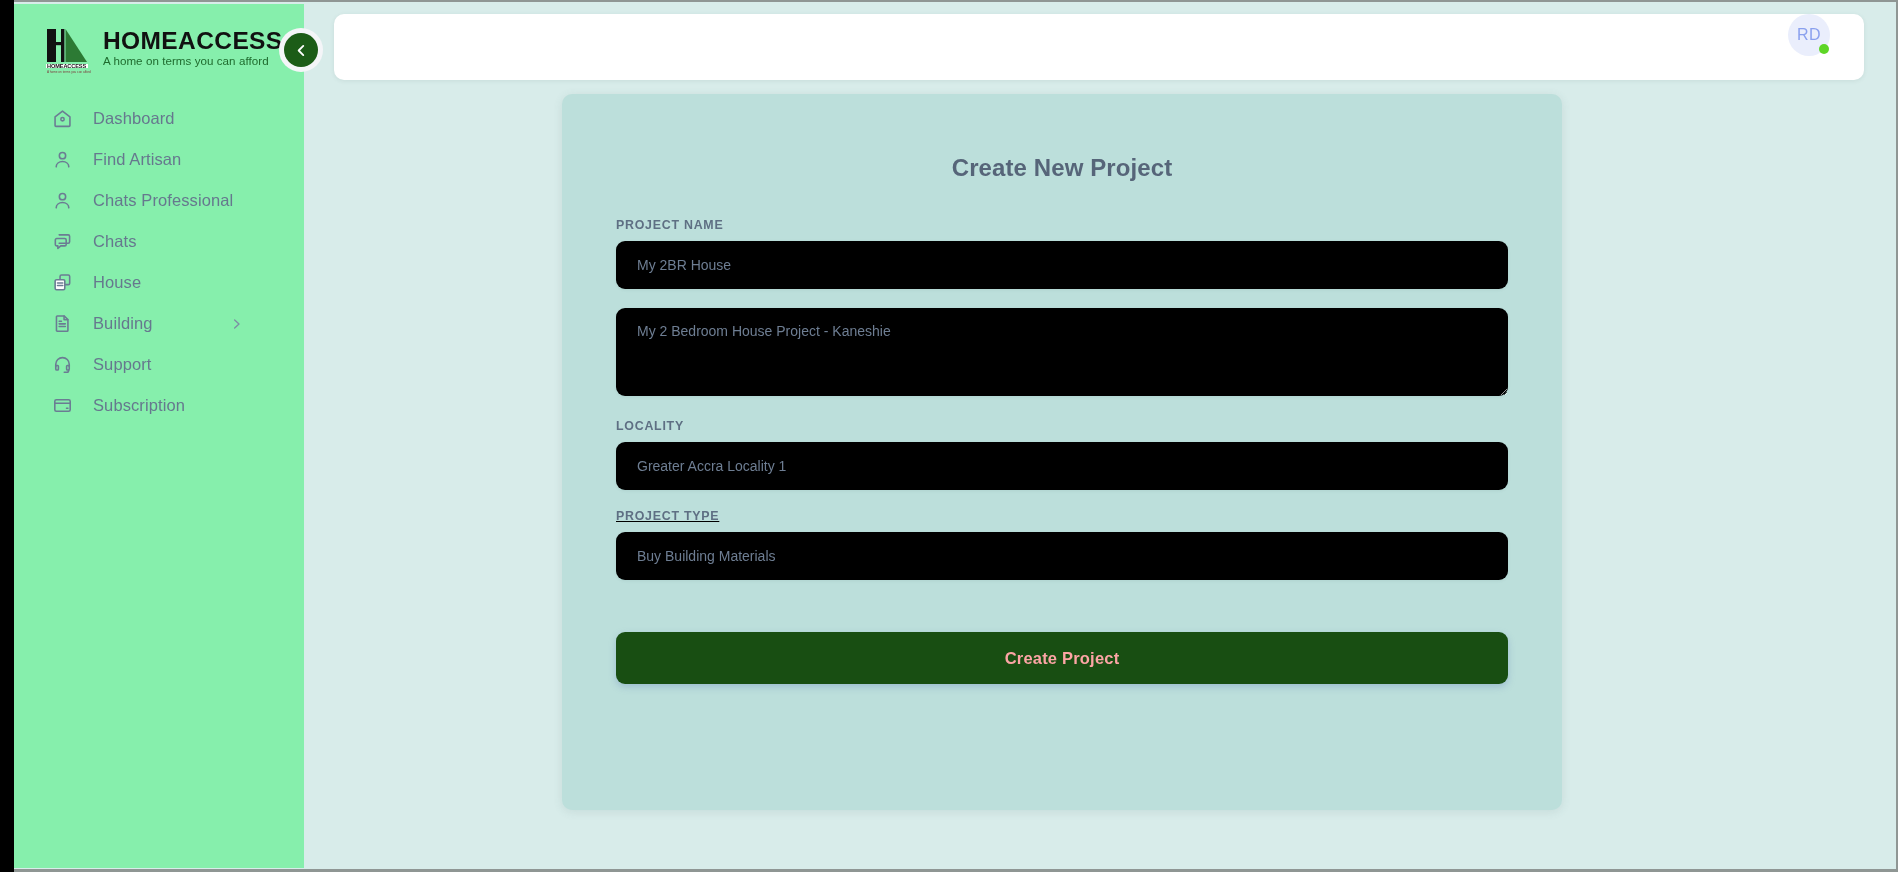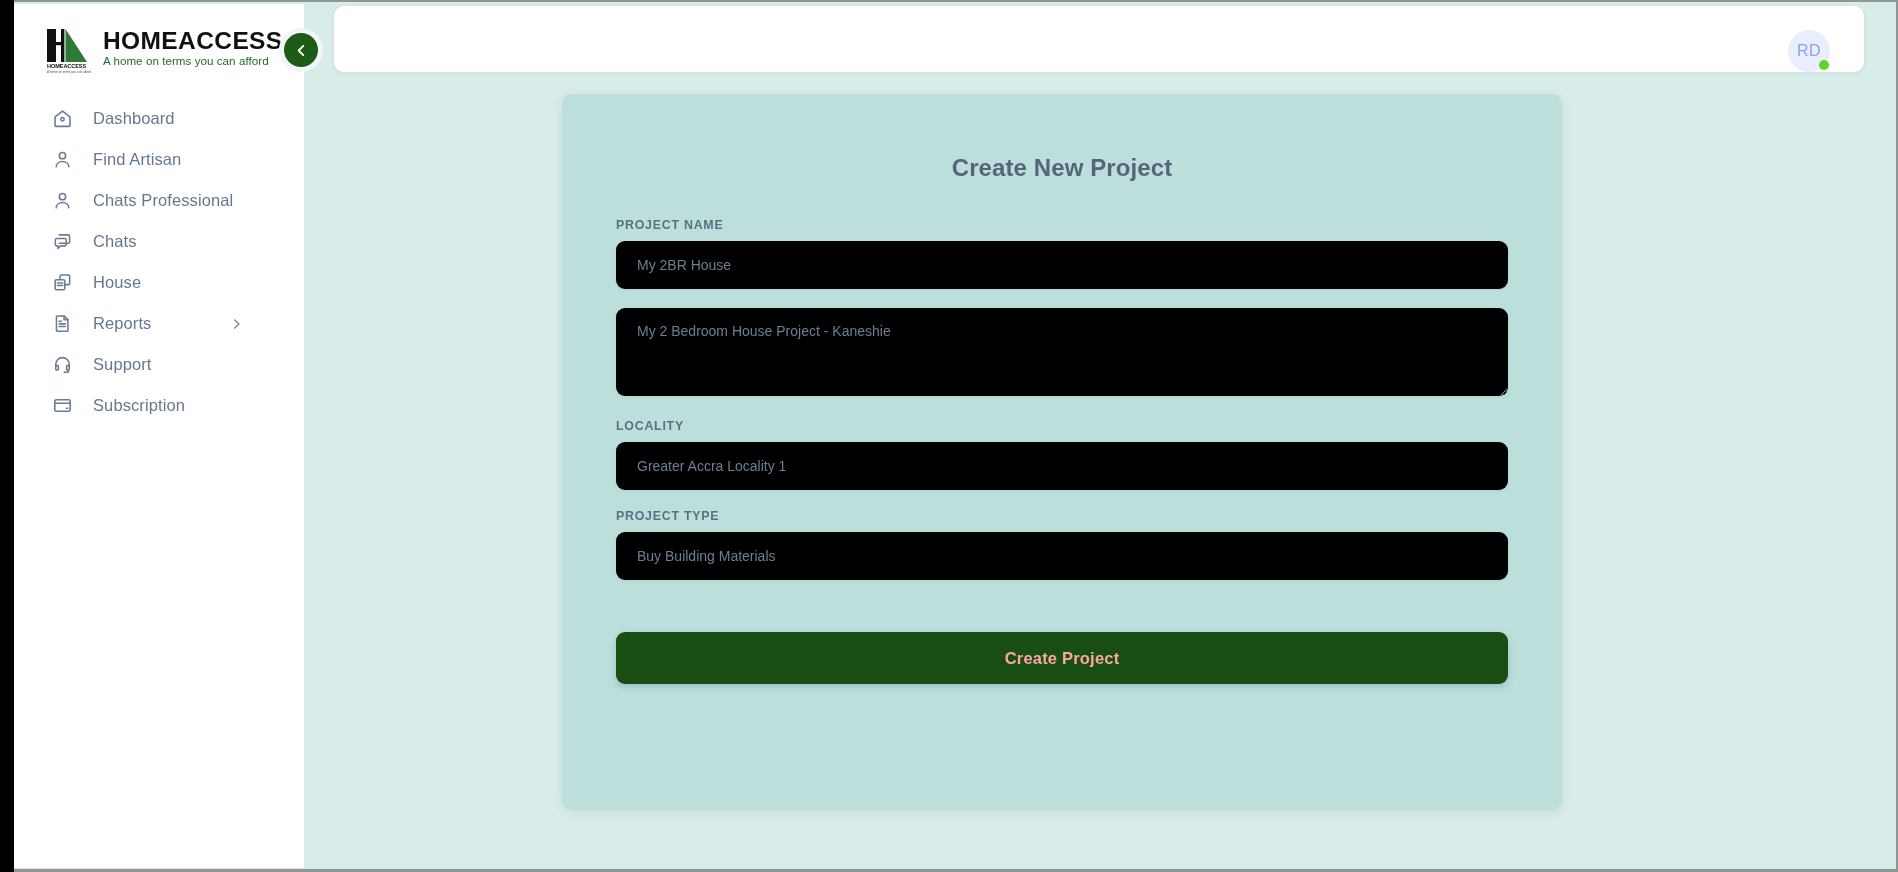--- a/index.html
+++ b/index.html
@@ -22,21 +22,21 @@
   }
   #left-gutter {
     position:absolute; left:0; top:0; width:14px; height:872px;
     background:#000000; z-index:60;
   }
 
   
   #sidebar {
     position:absolute; left:14px; top:2px;
     width:290px; height:864px;
-    background:#ffffff;
+    background:#86efac;
     z-index:20;
   }
   .logo-wrap {
     display:flex; align-items:center; gap:9px;
     padding:18px 0 0 28px;
     height:72px;
   }
   .logo-mark { width:52px; height:52px; position:relative; flex:none; }
   .logo-text { line-height:1; padding-bottom:2px; }
   .logo-title {
@@ -81,25 +81,25 @@
     display:flex; align-items:center; justify-content:center;
   }
 
   
   #main {
     position:absolute; left:304px; top:2px; right:2px; bottom:3px;
     background:#d8ecea;
     overflow:hidden;
   }
   #topbar {
-    position:absolute; left:30px; top:2px; right:30px; height:66px;
+    position:absolute; left:30px; top:10px; right:30px; height:66px;
     background:#ffffff;
     border-radius:10px;
     box-shadow:0 1px 4px rgba(60,90,85,.10);
-    display:flex; align-items:flex-end; justify-content:flex-end;
+    display:flex; align-items:flex-start; justify-content:flex-end;
     padding-right:34px;
   }
   .avatar-wrap { position:relative; width:42px; height:42px; }
   .avatar {
     width:42px; height:42px; border-radius:50%;
     background:#eaeefc;
     display:flex; align-items:center; justify-content:center;
     font-size:16px; color:#8aa0ee; letter-spacing:.5px;
   }
   .avatar-status {
@@ -135,21 +135,21 @@
     font-size:14px; color:#6e7e93;
     padding:0 21px;
     outline:none;
     box-shadow:0 1px 3px rgba(70,110,105,.10);
   }
   input.control { height:48px; line-height:48px; }
   textarea.control {
     height:88px; padding-top:14px; resize:vertical;
     line-height:1.35;
   }
-  .field-type { margin-bottom:0; }
+  .field-type { margin-bottom:0;text-decoration:underline; }
   #submit-row { padding:0 54px; margin-top:52px; }
   #create-project-button {
     width:100%; height:52px;
     background:#184e12;
     color:#fca5a5;
     border:none; border-radius:9px;
     font-family:"Liberation Sans", sans-serif;
     font-size:16.5px; font-weight:bold;
     letter-spacing:.2px;
     cursor:pointer;
@@ -235,21 +235,21 @@
       </div>
 
       <div class="nav-item">
         <span class="nav-icon">
           <svg width="21" height="21" viewBox="0 0 24 24" fill="none" stroke="currentColor" stroke-width="1.8" stroke-linecap="round" stroke-linejoin="round">
             <path d="M6 3.4h8l4.2 4.2V20a.9.9 0 0 1-.9.9H6a.9.9 0 0 1-.9-.9V4.3A.9.9 0 0 1 6 3.4z"></path>
             <path d="M13.8 3.6v4.2h4.2"></path>
             <path d="M8.2 12.4h7M8.2 15.4h7M8.2 9.4h2.6"></path>
           </svg>
         </span>
-        <span class="nav-label">Reports</span>
+        <span class="nav-label">Building</span>
         <span class="nav-caret">
           <svg width="15" height="15" viewBox="0 0 24 24" fill="none" stroke="currentColor" stroke-width="2.2" stroke-linecap="round" stroke-linejoin="round">
             <path d="M9 5.5 16 12l-7 6.5"></path>
           </svg>
         </span>
       </div>
 
       <div class="nav-item">
         <span class="nav-icon">
           <svg width="21" height="21" viewBox="0 0 24 24" fill="none" stroke="currentColor" stroke-width="1.8" stroke-linecap="round" stroke-linejoin="round">

